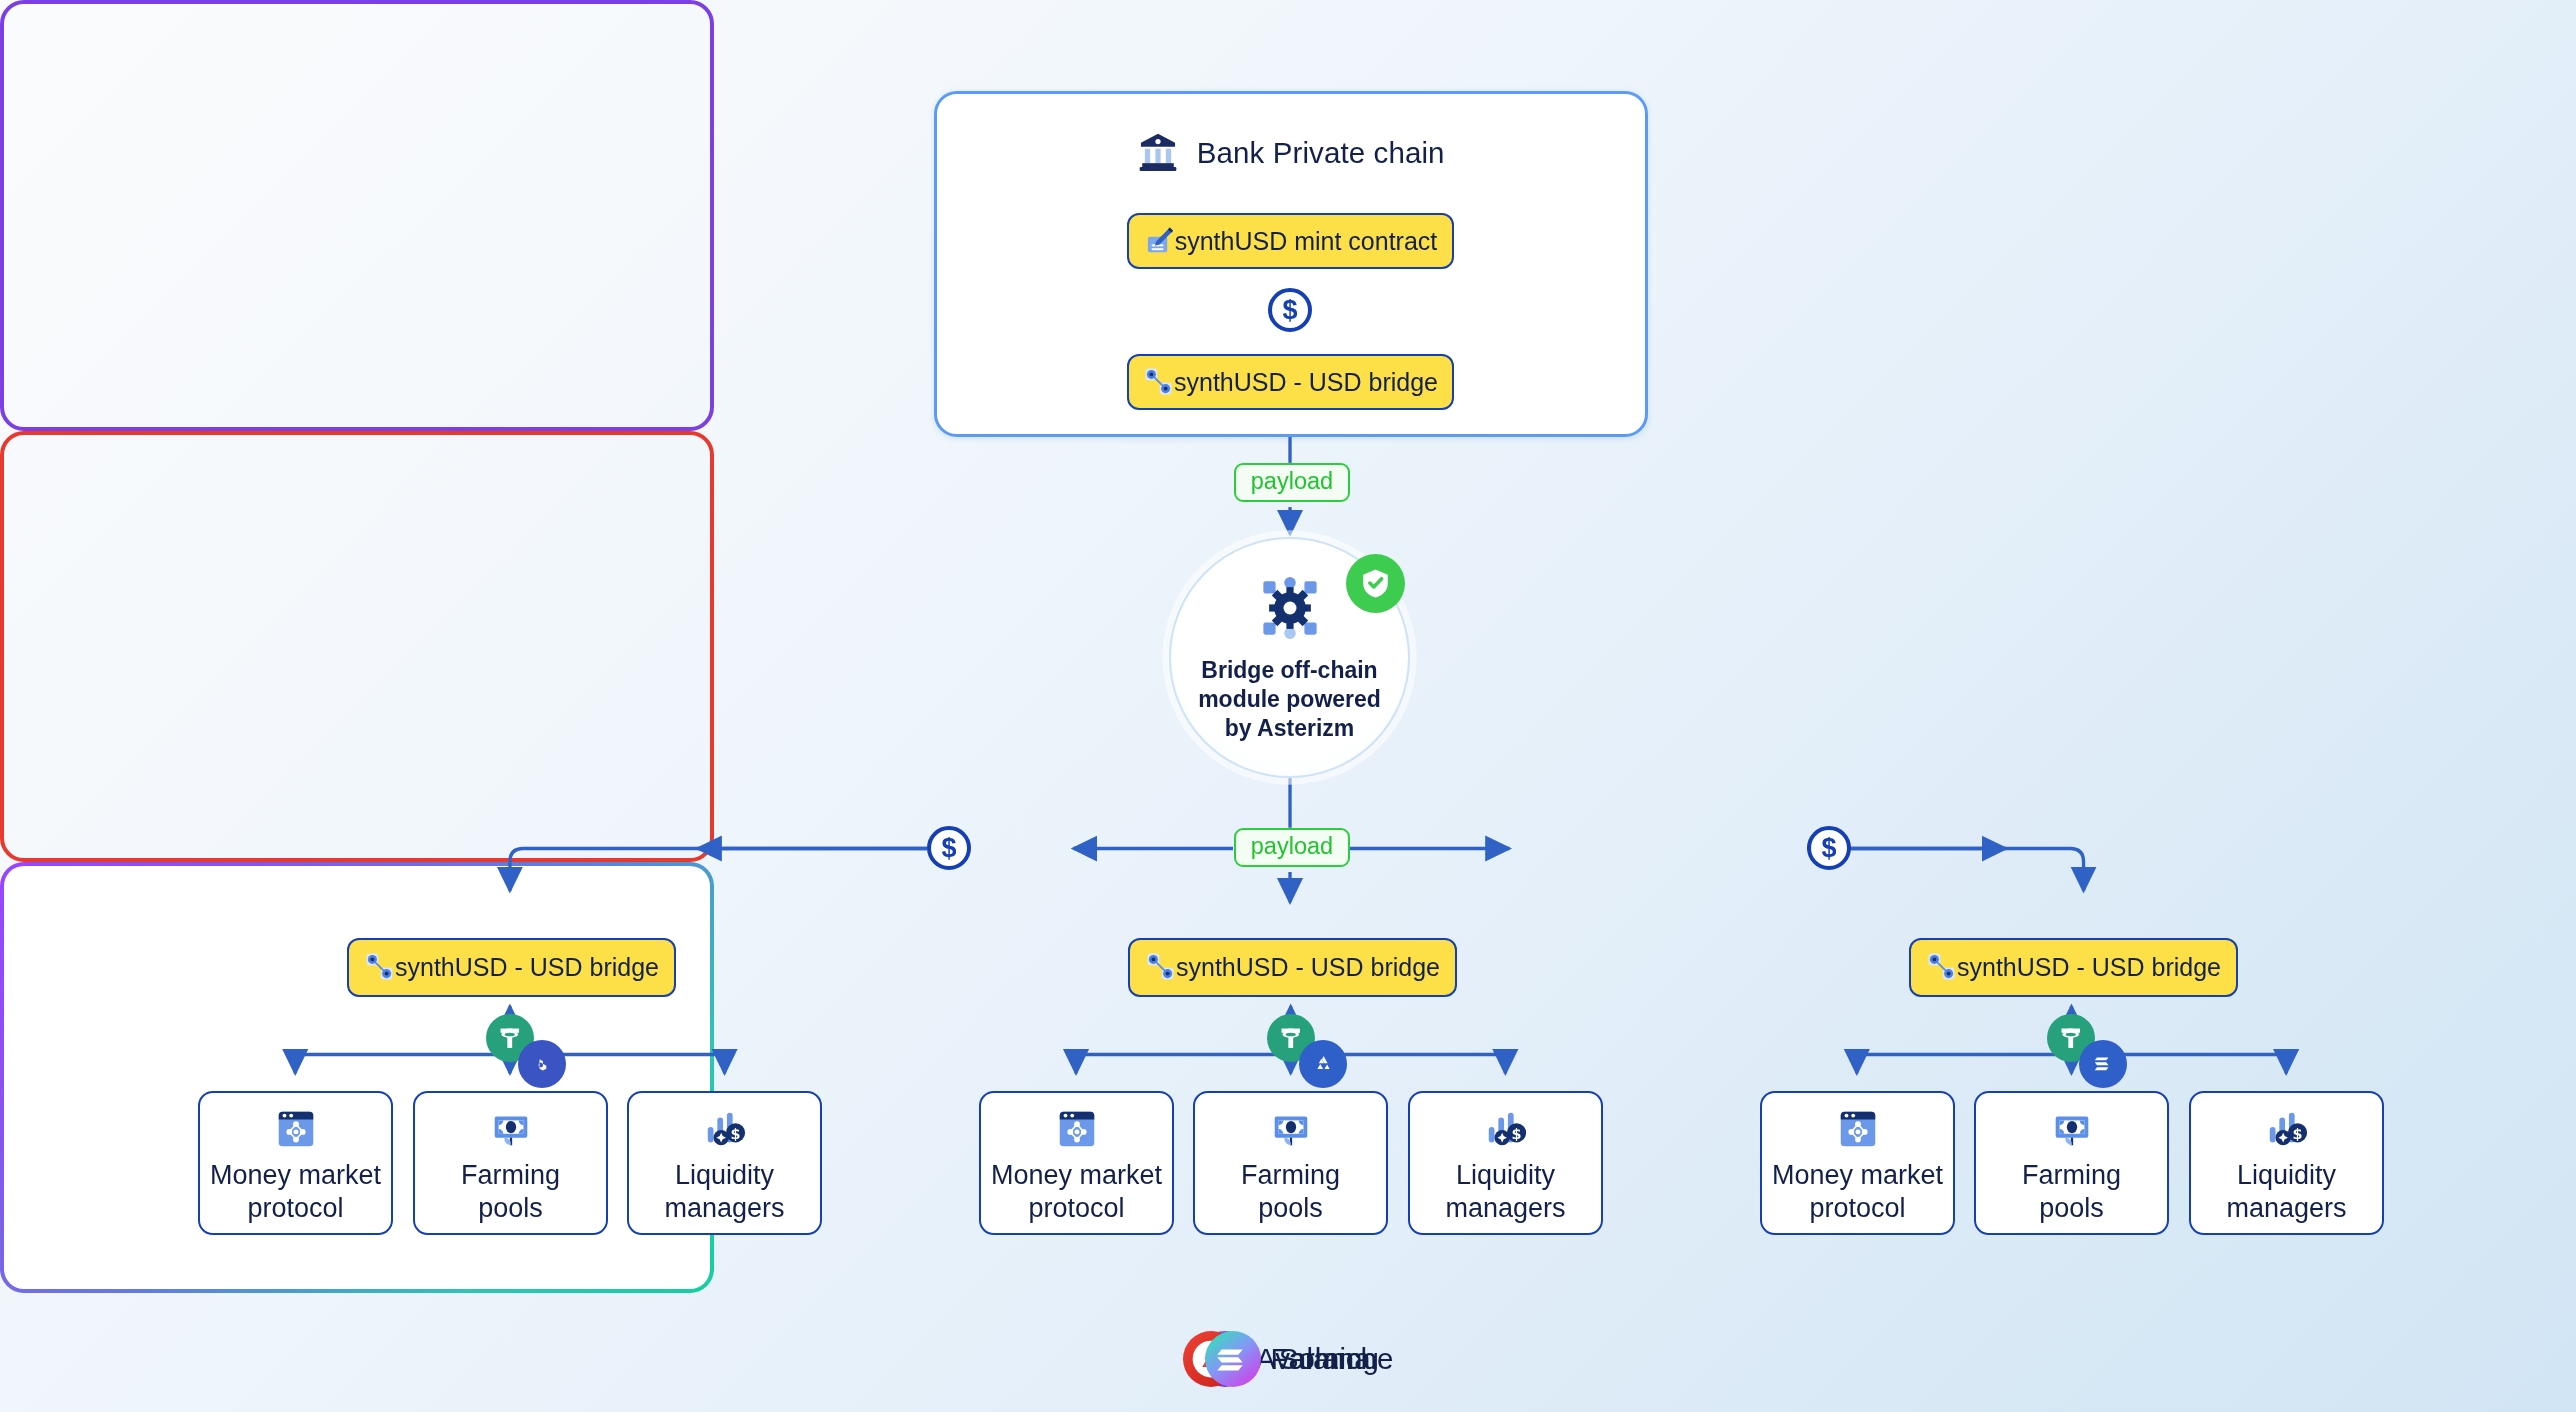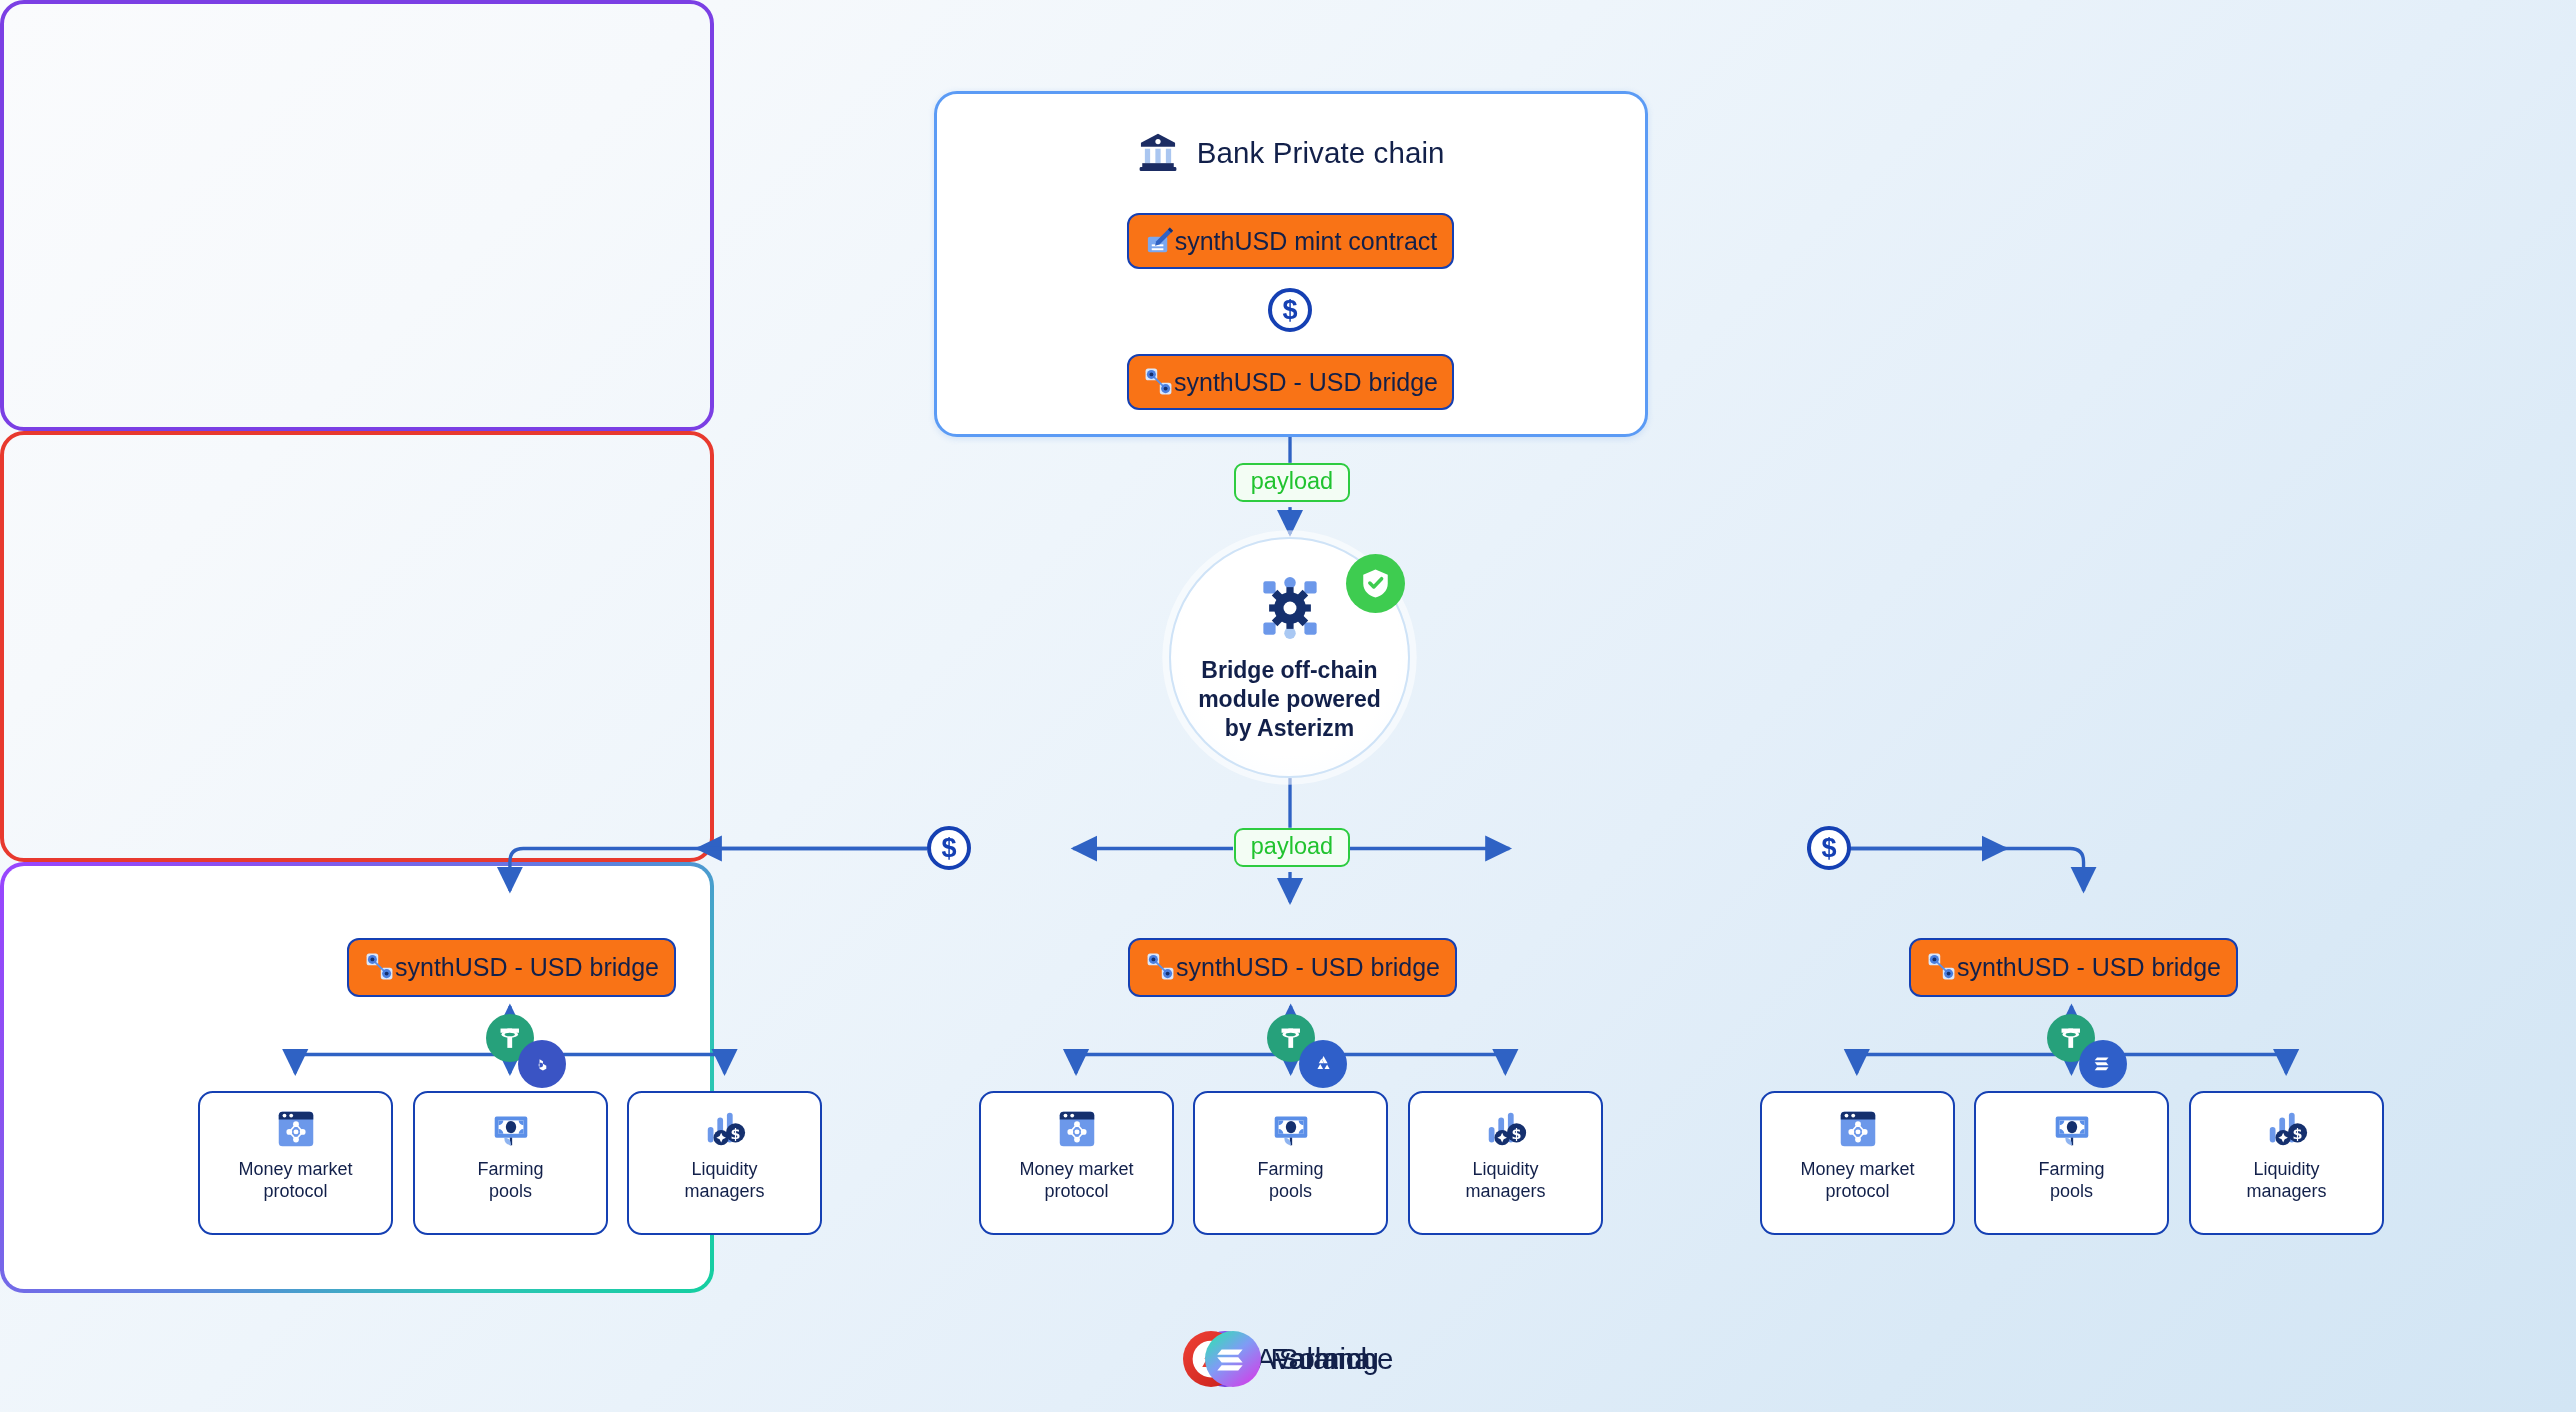--- a/index.html
+++ b/index.html
@@ -87,21 +87,21 @@
     letter-spacing: 0.1px;
   }
 
   
   .node {
     position: absolute;
     display: flex;
     align-items: center;
     justify-content: center;
     gap: 0;
-    background: #f97316;
+    background: #fde047;
     border: 2.7px solid #1540b3;
     border-radius: 12px;
     height: 56px;
     padding: 0 19px;
     z-index: 3;
   }
   .node .label {
     font-size: 25px;
     color: #12204a;
     white-space: nowrap;
@@ -131,21 +131,21 @@
     display: flex;
     flex-direction: column;
     align-items: center;
     justify-content: flex-start;
     padding-top: 13.4px;
     top: 1091px;
     z-index: 3;
   }
   .svc .svc-label {
     margin-top: 6.7px;
-    font-size: 18px;
+    font-size: 27px;
     line-height: 1.22;
     color: #12204a;
     text-align: center;
     white-space: pre-line;
   }
 
   
   .payload {
     position: absolute;
     background: #f3fdf4;

